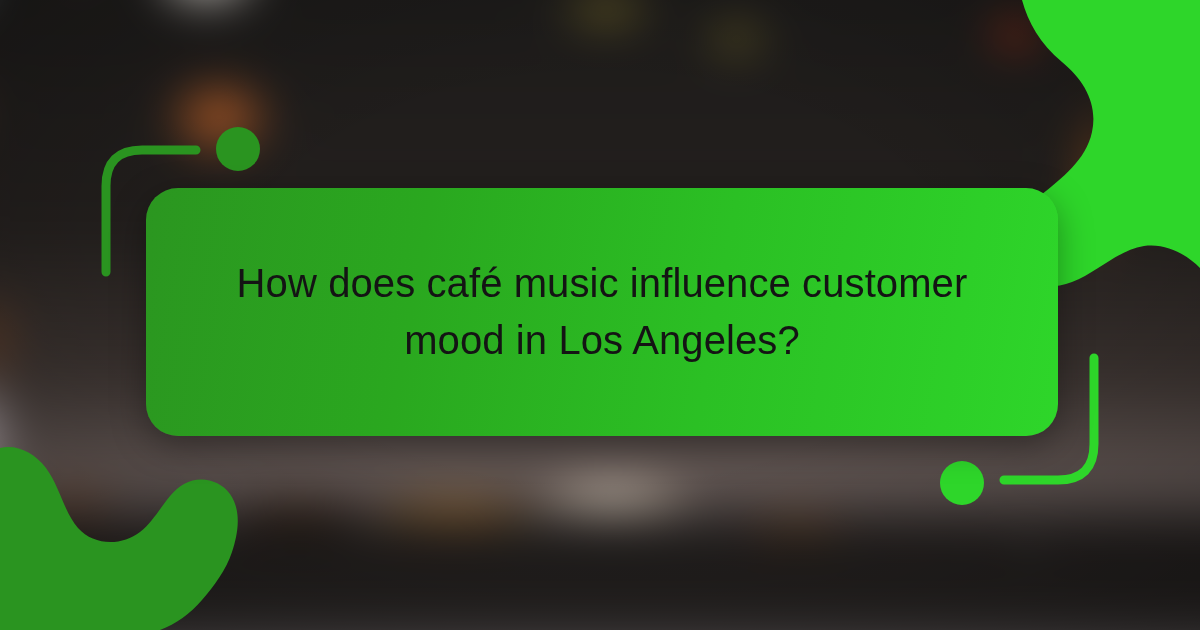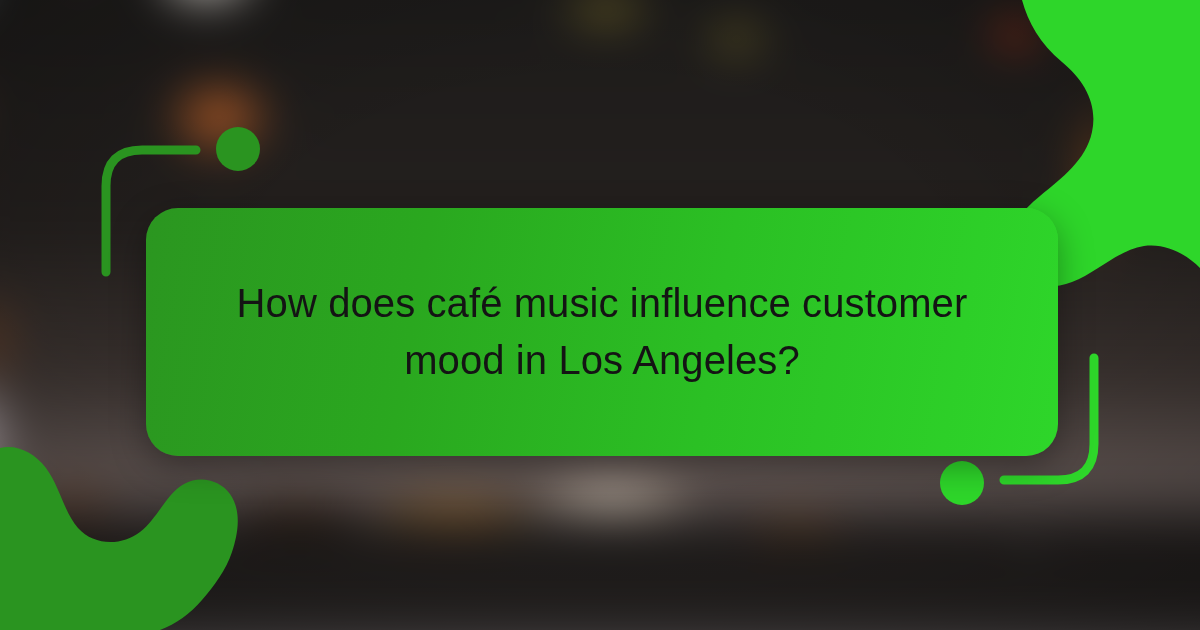--- a/index.html
+++ b/index.html
@@ -87,21 +87,21 @@
     position:absolute;inset:0;
     background:radial-gradient(ellipse at 50% 45%, rgba(0,0,0,0) 40%, rgba(0,0,0,.28) 100%);
   }
 
   
   .deco{position:absolute;inset:0;width:1200px;height:630px;}
 
   
   .card{
     position:absolute;
-    left:146px;top:208px;width:912px;height:248px;
+    left:146px;top:188px;width:912px;height:248px;
     border-radius:32px;
     background:linear-gradient(100deg,#2b9620 0%,#2aa81f 30%,#2bc024 62%,#2ed62a 100%);
     box-shadow:0 10px 34px rgba(0,0,0,.35);
     display:flex;align-items:center;justify-content:center;
   }
   .card-text{
     margin:0;
     width:760px;
     text-align:center;
     color:#141414;

